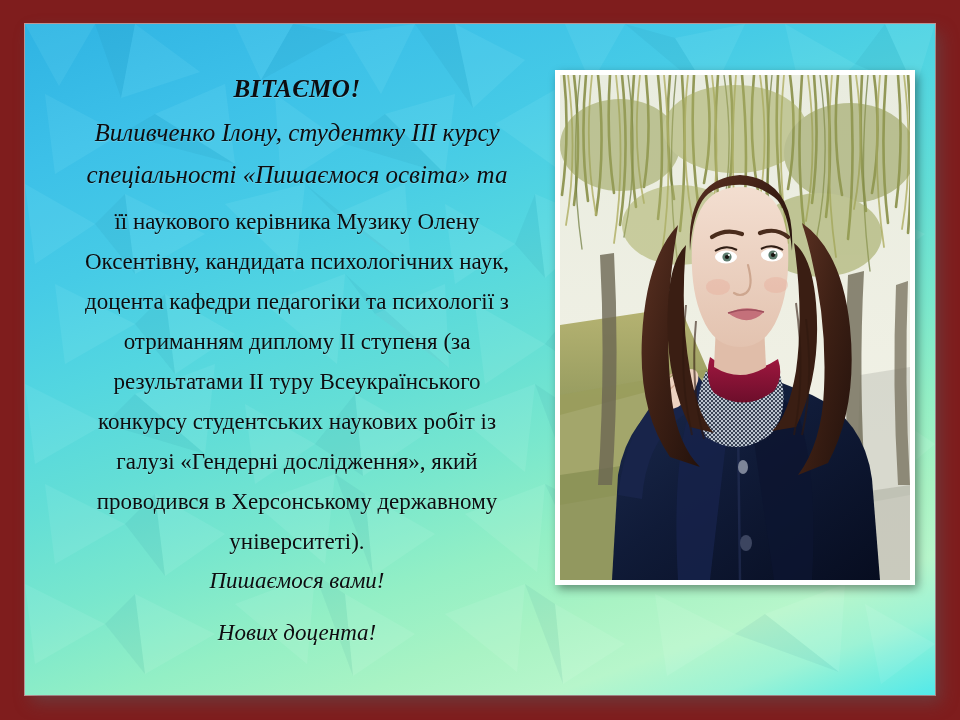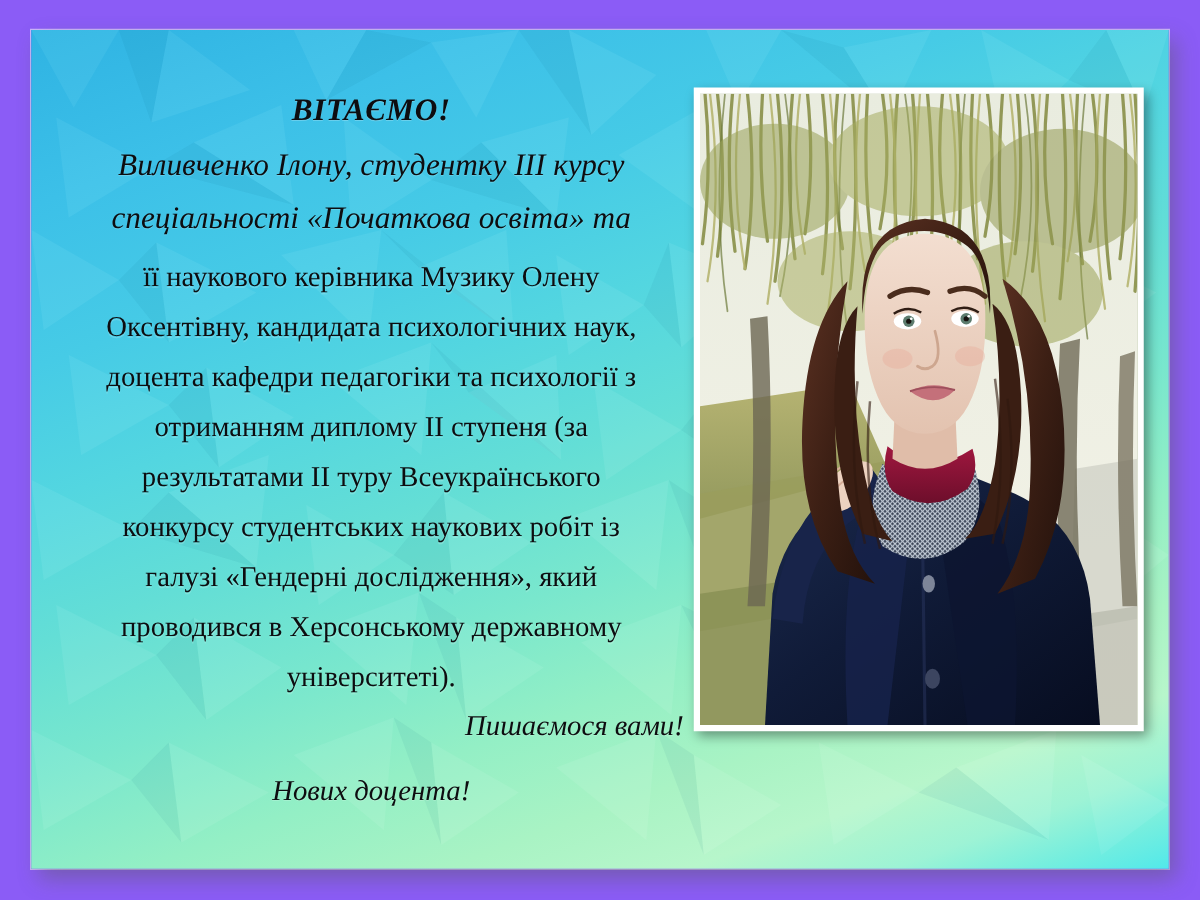--- a/index.html
+++ b/index.html
@@ -7,21 +7,21 @@
   body{
     width:960px;height:720px;overflow:hidden;
     background:#ffffff;
     font-family:"Liberation Serif", serif;
   }
 
   
   #stage{
     position:relative;
     width:960px;height:720px;
-    background:#8b5cf6;
+    background:#7f1d1d;
   }
 
   
   #slide{
     position:absolute;
     left:25px; top:24px;
     width:910px; height:671px;
     overflow:hidden;
     box-shadow: 6px 8px 16px rgba(90,90,95,.45),
                 0 0 0 1px rgba(255,255,255,.55);
@@ -87,21 +87,20 @@
     margin:6px 0 0 0;
     padding:0 22px;
     text-shadow:0 1px 0 rgba(255,255,255,.18);
   }
   .pride{
     font-size:23px;
     font-style:italic;
     line-height:34px;
     margin:2px 0 0 0;
     text-shadow:0 1px 0 rgba(255,255,255,.18);
-    text-align:right;
   }
   .wish{
     font-size:23px;
     font-style:italic;
     line-height:34px;
     margin:18px 0 0 0;
     text-shadow:0 1px 0 rgba(255,255,255,.18);
   }
 
   
@@ -223,21 +222,21 @@
         <polygon points="740,510 770,490 844,548"></polygon>
         <polygon points="80,600 110,570 120,650"></polygon>
         <polygon points="290,550 320,570 328,652"></polygon>
         <polygon points="500,560 530,580 538,660"></polygon>
         <polygon points="710,610 740,590 814,648"></polygon>
       </g>
     </svg>
 
     <div id="textcol">
       <p class="ttl">ВІТАЄМО!</p>
-      <p class="big">Виливченко Ілону, студентку ІІІ курсу спеціальності «Початкова освіта» та</p>
+      <p class="big">Виливченко Ілону, студентку ІІІ курсу спеціальності «Пишаємося освіта» та</p>
       <p class="mid">її наукового керівника Музику Олену Оксентівну, кандидата психологічних наук, доцента кафедри педагогіки та психології з отриманням диплому ІІ ступеня (за результатами ІІ туру Всеукраїнського конкурсу студентських наукових робіт із галузі «Гендерні дослідження», який проводився в Херсонському державному університеті).</p>
       <p class="pride">Пишаємося вами!</p>
       <p class="wish">Нових доцента!</p>
     </div>
 
     <div id="photo">
       <div id="photoInner">
         <svg viewBox="0 0 350 505" preserveAspectRatio="xMidYMid slice">
           <defs>
             <linearGradient id="sky" x1="0" y1="0" x2="0" y2="1">

